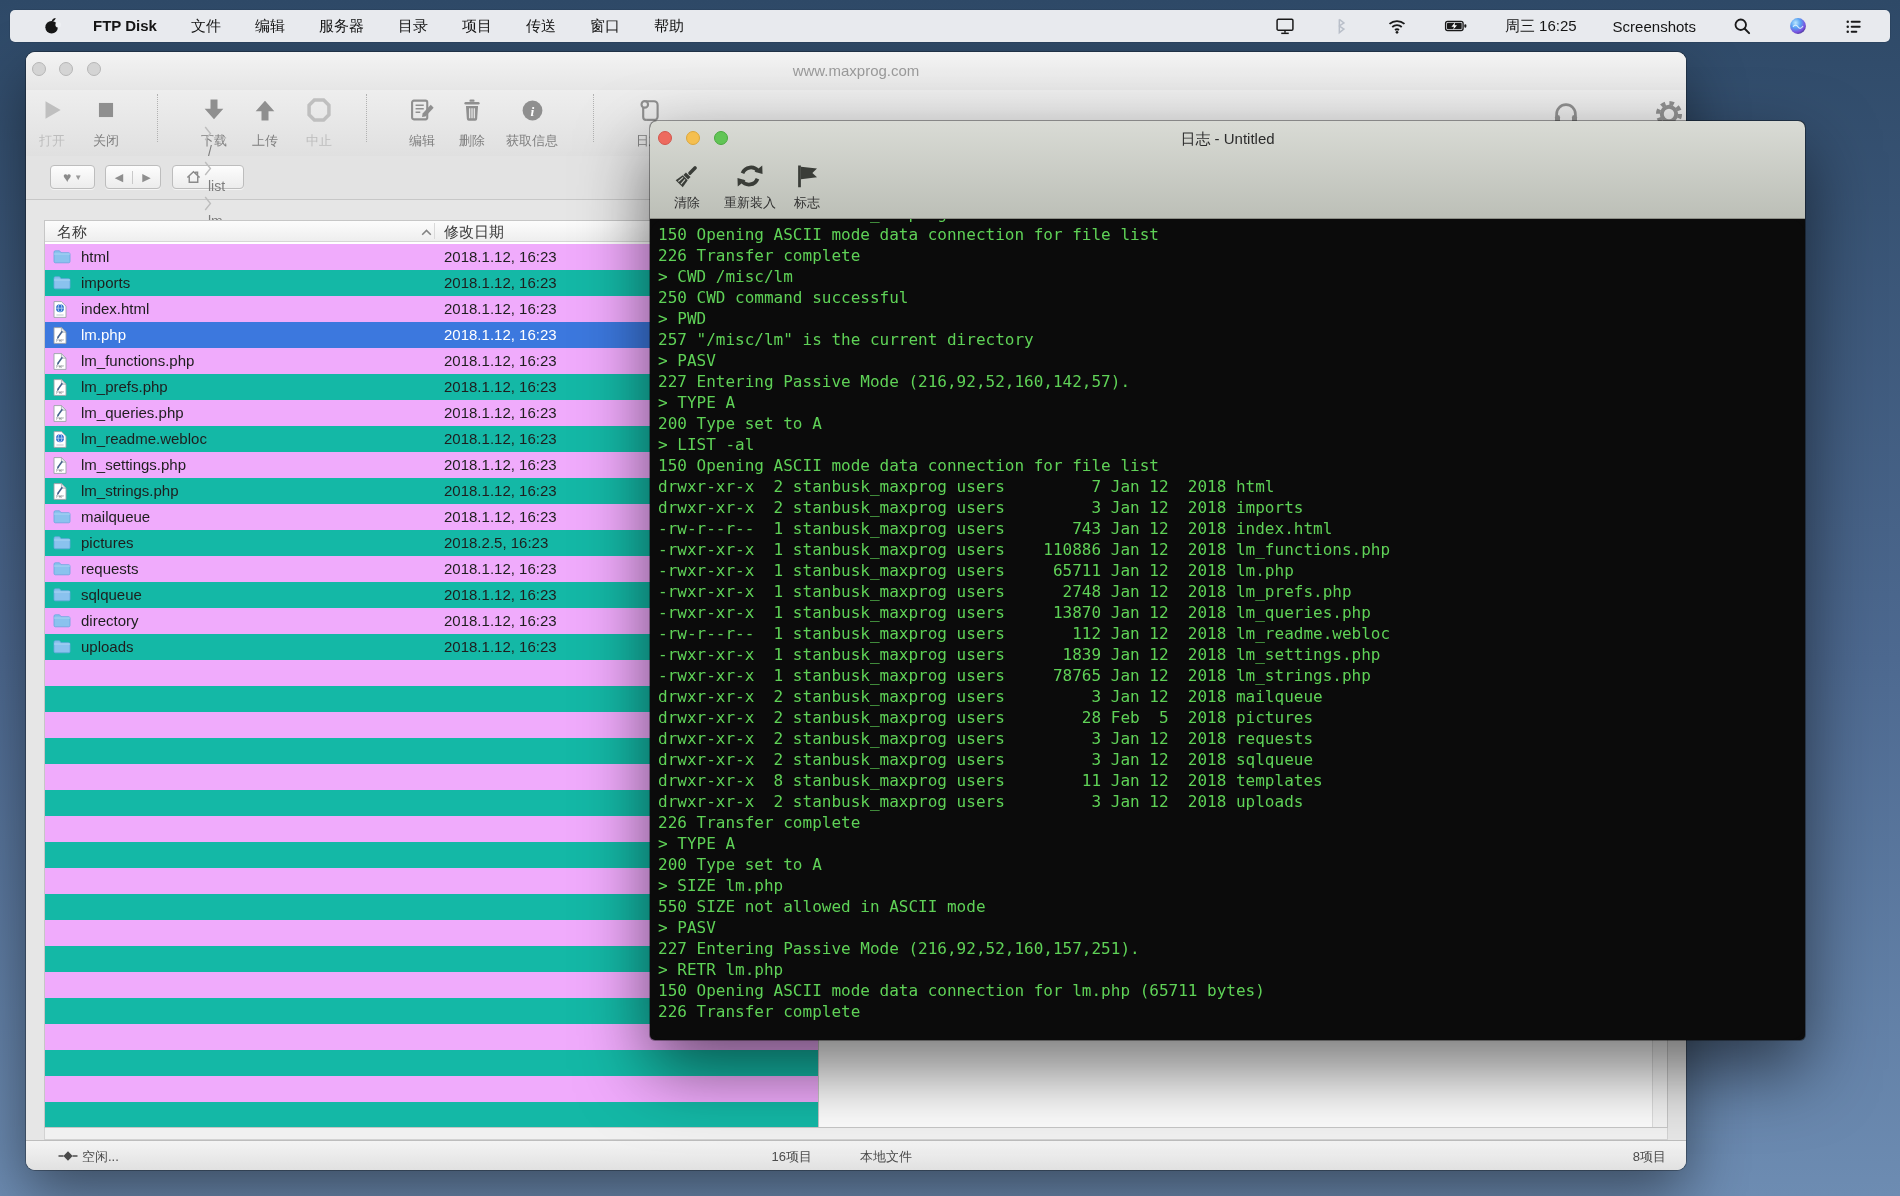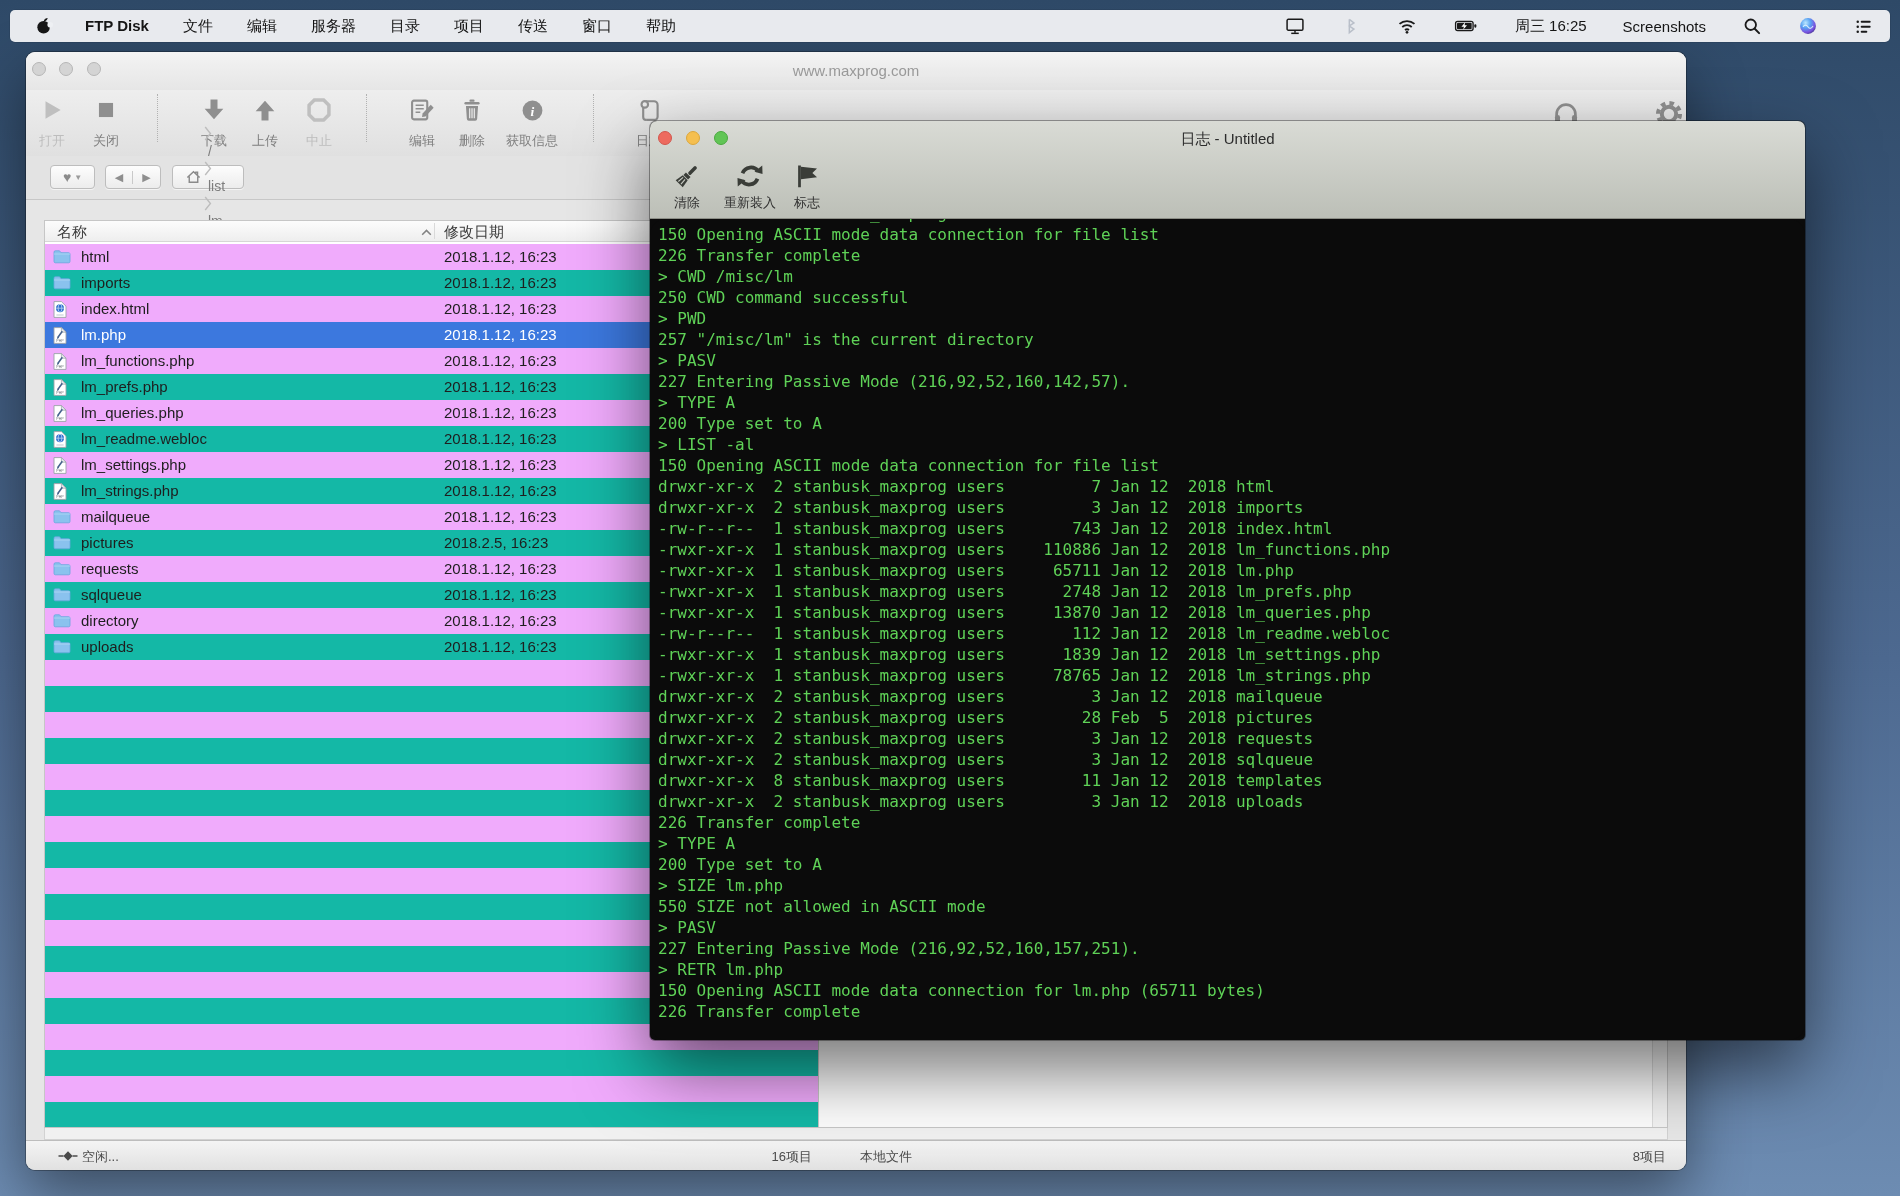--- a/index.html
+++ b/index.html
@@ -12,25 +12,25 @@
   svg { display:block; }
 
   
   #menubar {
     position:absolute; left:10px; top:10px; width:1880px; height:32px;
     background:rgba(238,240,243,.97); border-radius:5px;
     display:flex; align-items:center; justify-content:space-between;
     font-size:15px; color:#151515; z-index:60;
     box-shadow:0 0 0 .5px rgba(0,0,0,.15);
   }
-  #menu-left { display:flex; align-items:center; padding-left:12px; }
+  #menu-left { display:flex; align-items:center; padding-left:20px; }
   .menu-item { padding:0 17px; white-space:nowrap; }
   .menu-item.app { font-weight:bold; }
   .apple-wrap { padding:0 14px 0 12px; }
-  #menu-right { display:flex; align-items:center; gap:36px; padding-right:16px; }
+  #menu-right { display:flex; align-items:center; gap:36px; padding-right:26px; }
   #menu-right .mtxt { white-space:nowrap; }
   .mb-icon { width:20px; height:20px; }
 
   
   #main-window {
     position:absolute; left:26px; top:52px; width:1660px; height:1118px;
     border-radius:9px; overflow:hidden; z-index:10;
     background:#e6e6e6;
     box-shadow:0 0 0 1px rgba(0,0,0,.28), 0 24px 60px rgba(0,0,0,.45);
   }

